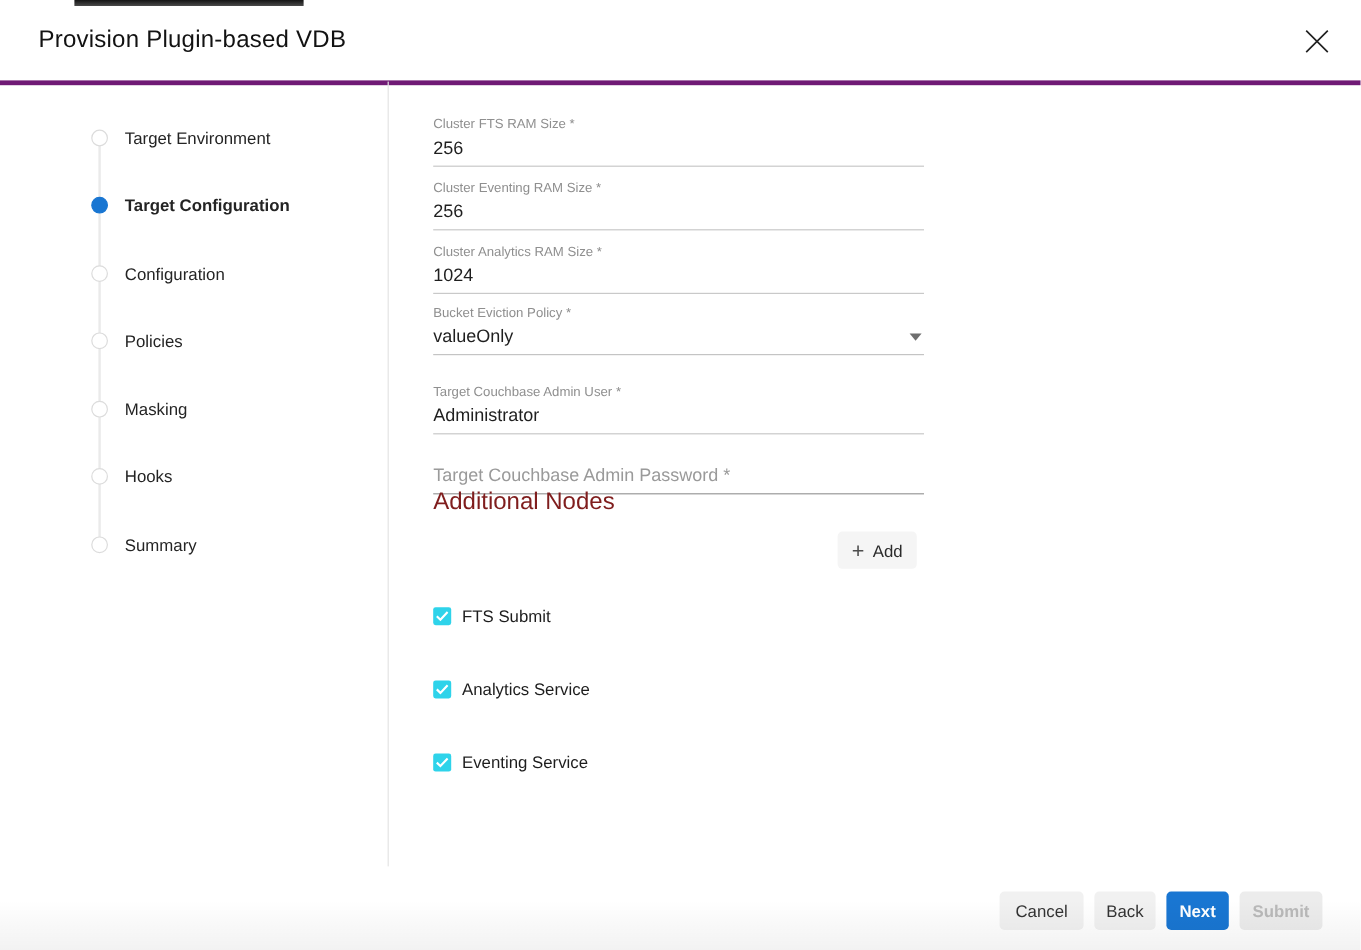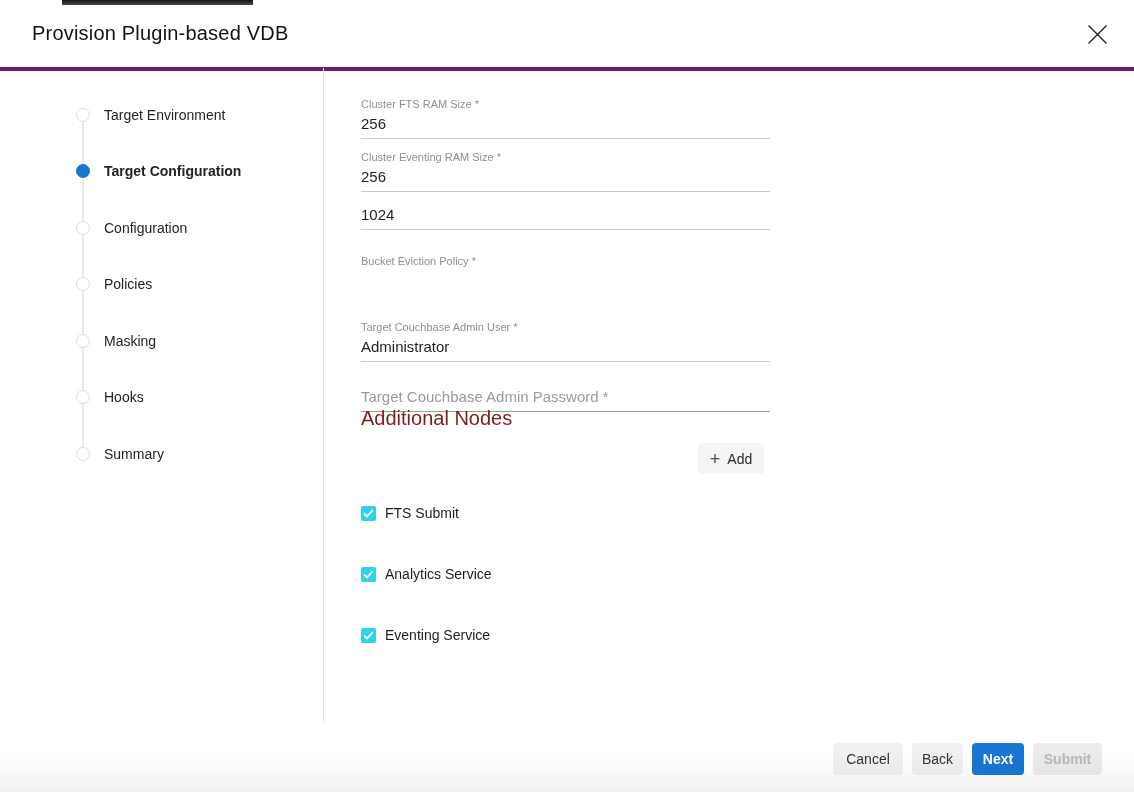--- a/index.html
+++ b/index.html
@@ -125,25 +125,30 @@
     <div class="flabel">Cluster FTS RAM Size *</div>
     <input class="finput" type="text" value="256" style="">
   </div>
 
   <div class="field f2">
     <div class="flabel">Cluster Eventing RAM Size *</div>
     <input class="finput" type="text" value="256" style="">
   </div>
 
   <div class="field f3">
+    <div class="flabel">Cluster Analytics RAM Size *</div>
     <input class="finput" type="text" value="1024" style="">
   </div>
 
   <div class="field f4">
     <div class="flabel">Bucket Eviction Policy *</div>
+    <div class="select-line">
+      <span>valueOnly</span>
+      <span class="select-arrow"></span>
+    </div>
   </div>
 
   <div class="field f5">
     <div class="flabel">Target Couchbase Admin User *</div>
     <input class="finput" type="text" value="Administrator" style="">
   </div>
 
   <div class="field f6">
     <input class="finput finput-password" type="text" placeholder="Target Couchbase Admin Password *" style="">
   </div>

